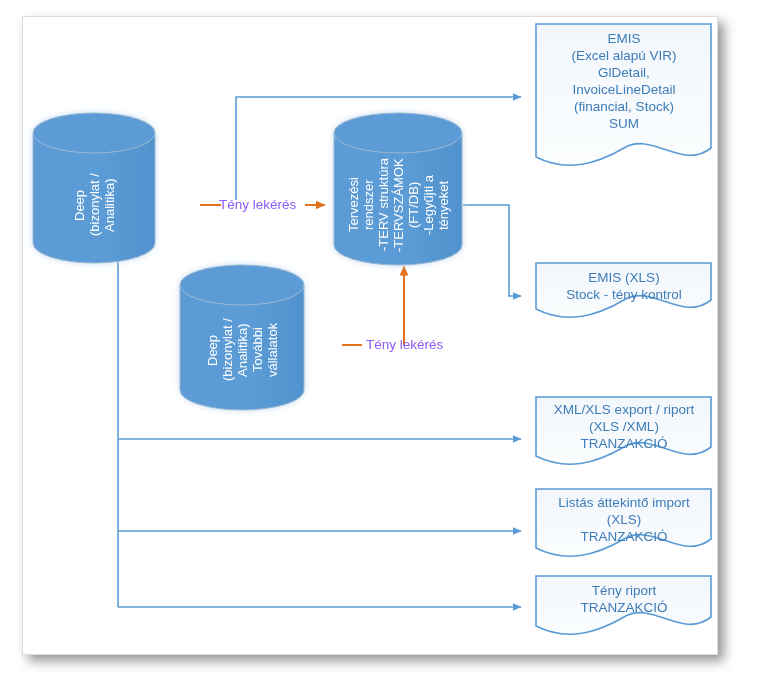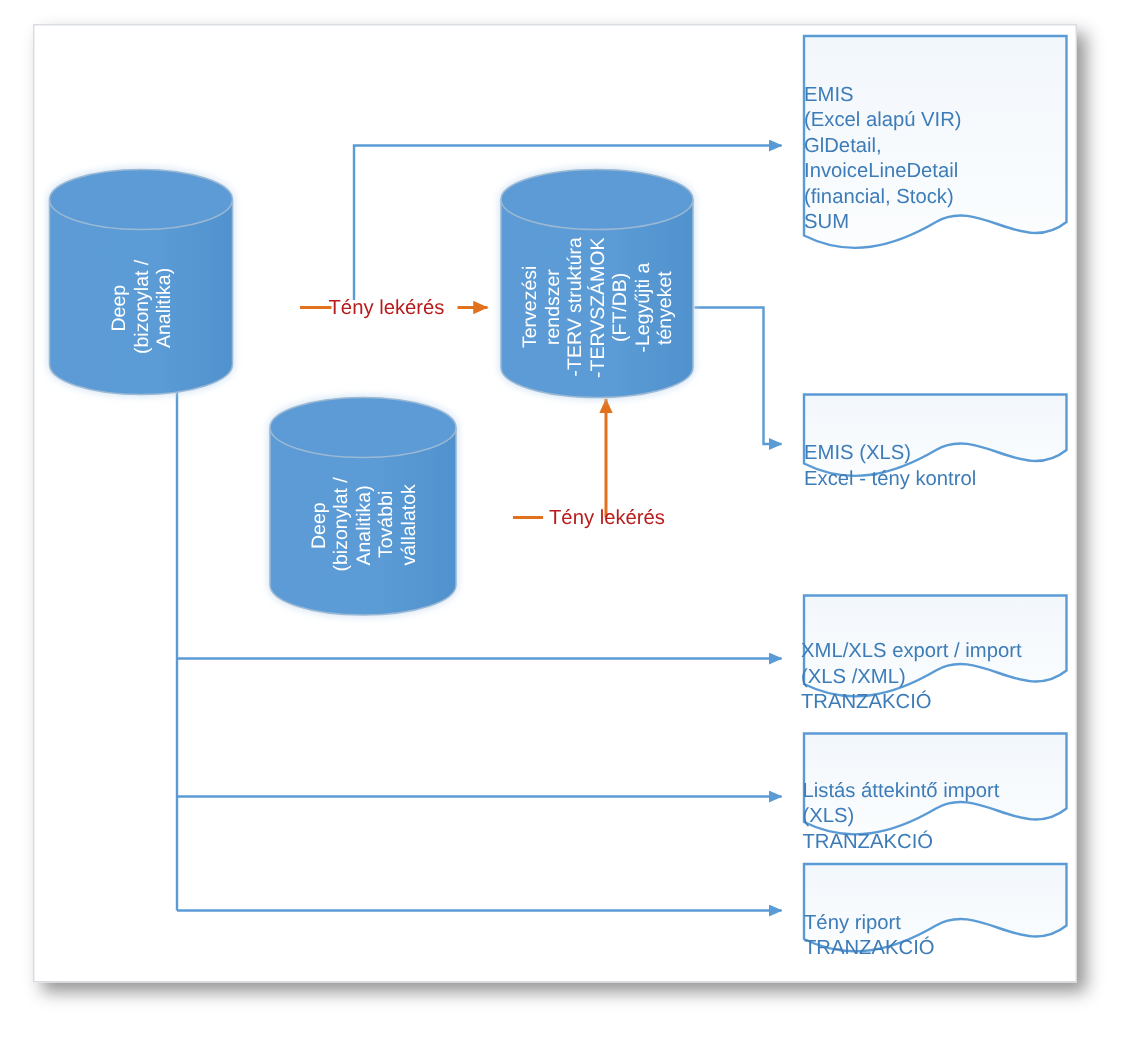--- a/index.html
+++ b/index.html
@@ -52,27 +52,26 @@
     writing-mode: vertical-rl;
     transform: rotate(180deg);
     white-space: pre;
     letter-spacing: 0px;
   }
   .doclabel {
     position: absolute;
     color: #3e7cb8;
     font-size: 13.5px;
     line-height: 17px;
-    text-align: left;
+    text-align: center;
     white-space: pre;
-    margin-top: 24px;
   }
   .arrowlabel {
     position: absolute;
-    color: #b91c1c;
+    color: #8b5cf6;
     font-size: 13.5px;
     line-height: 16px;
     white-space: nowrap;
   }
 </style>
 </head>
 <body>
 
 <div id="screen">
 
@@ -184,23 +183,23 @@
 vállalatok</div>
 
   <div class="doclabel" style="left:536px; top:30px; width:176px;">EMIS
 (Excel alapú VIR)
 GlDetail,
 InvoiceLineDetail
 (financial, Stock)
 SUM</div>
 
   <div class="doclabel" style="left:536px; top:269px; width:176px;">EMIS (XLS)
-Excel - tény kontrol</div>
-
-  <div class="doclabel" style="left:534px; top:401px; width:180px;">XML/XLS export / import
+Stock - tény kontrol</div>
+
+  <div class="doclabel" style="left:534px; top:401px; width:180px;">XML/XLS export / riport
 (XLS /XML)
 TRANZAKCIÓ</div>
 
   <div class="doclabel" style="left:535px; top:494px; width:178px;">Listás áttekintő import
 (XLS)
 TRANZAKCIÓ</div>
 
   <div class="doclabel" style="left:536px; top:582px; width:176px;">Tény riport
 TRANZAKCIÓ</div>
 

